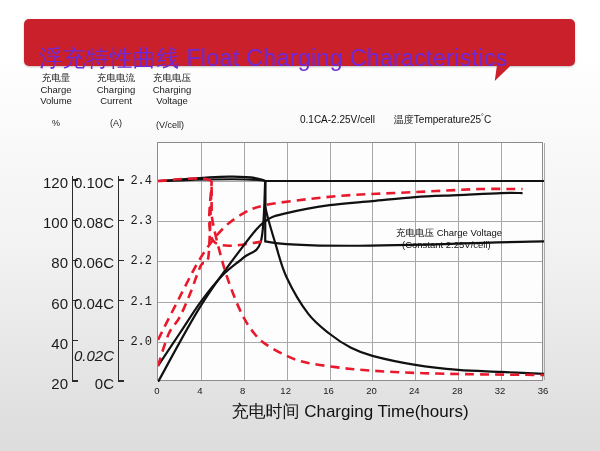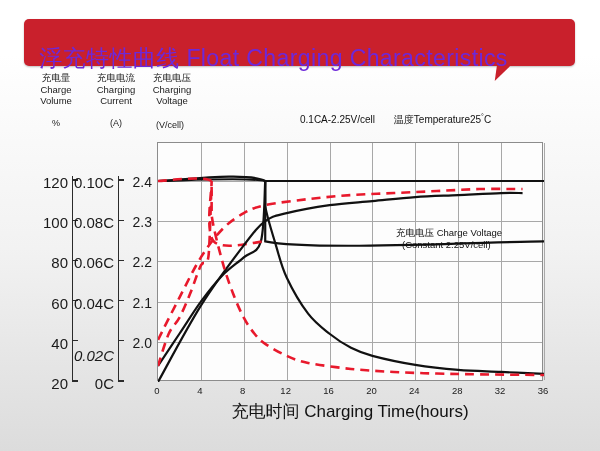--- a/index.html
+++ b/index.html
@@ -39,21 +39,21 @@
   #unit-vol{left:30px;top:118px;width:52px;}
   #unit-cur{left:88px;top:118px;width:56px;}
   #unit-volt{left:140px;top:120px;width:60px;}
 
   
   .spine{position:absolute;width:1.4px;background:#2b2b2b;}
   #spine1{left:72px;top:176px;height:206px;}
   #spine2{left:118px;top:176px;height:206px;}
   .tick{position:absolute;height:1.4px;width:6px;background:#2b2b2b;}
   .tlabel{position:absolute;font-size:15px;color:#1a1a1a;text-align:right;}
-  .tlabel3{position:absolute;font-size:14px;color:#1a1a1a;text-align:right;}
+  .tlabel3{position:absolute;font-size:12px;color:#1a1a1a;text-align:right;font-family:Liberation Mono, monospace;}
 
   
   #plot{
     position:absolute;left:157px;top:142px;width:386px;height:239px;
     background:#fdfdfd;border:1.2px solid #8c8c8c;box-sizing:border-box;
   }
   #grid{position:absolute;left:0;top:0;width:100%;height:100%;}
   .gv{position:absolute;top:0;bottom:0;width:1px;background:#a8a8a8;}
   .gh{position:absolute;left:0;right:0;height:1px;background:#a8a8a8;}
 

